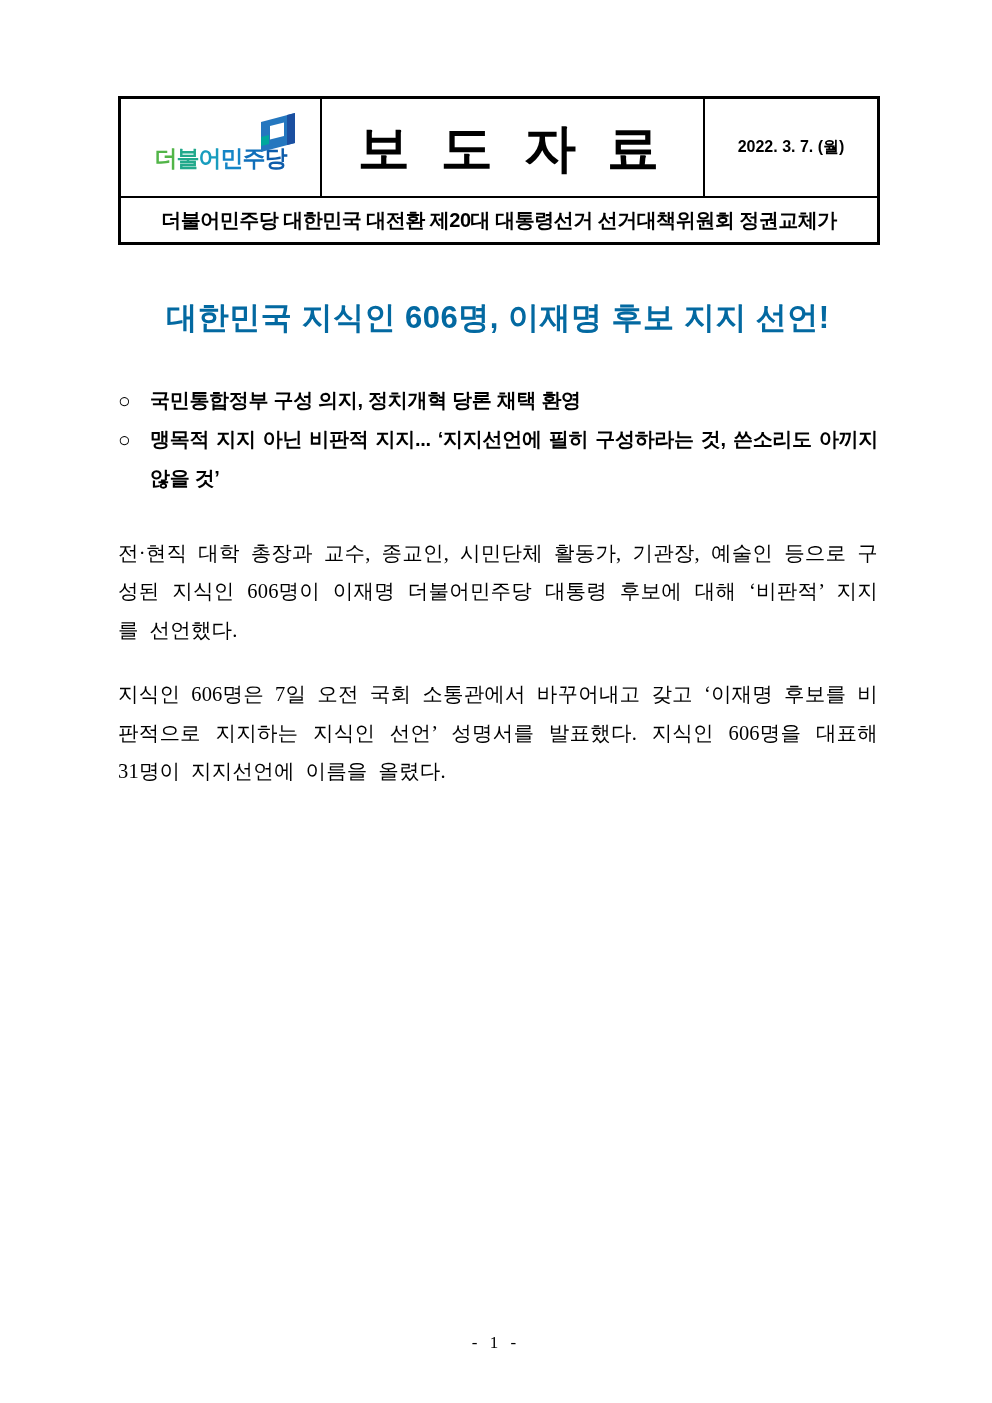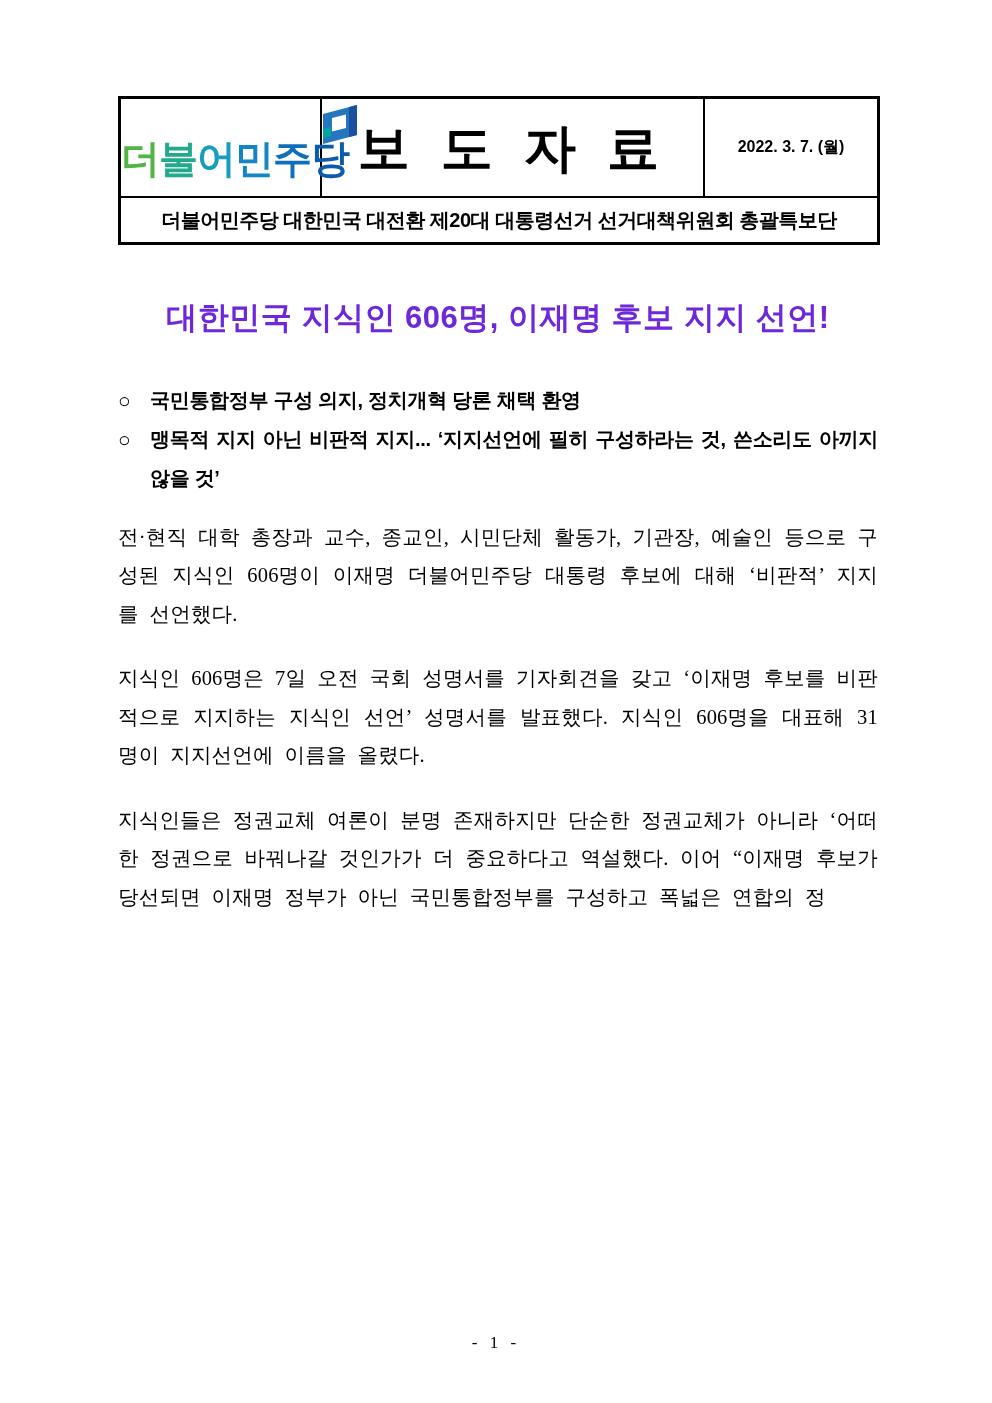--- a/index.html
+++ b/index.html
@@ -31,21 +31,21 @@
   .bodo-cell{width:381px;}
   .date-cell{width:172px;}
   .logo-wrap{
     position:relative;
     display:inline-block;
     margin-top:22px;
   }
   .logo-text{
     font-family:"Liberation Sans",sans-serif;
     font-weight:800;
-    font-size:39px;
+    font-size:23px;
     letter-spacing:-1px;
     line-height:1;
     white-space:nowrap;
   }
   .flag-icon{
     position:absolute;
     top:-36px;
     right:-14px;
     width:44px;
     height:42px;
@@ -74,21 +74,21 @@
   }
   
   .doc-title{
     margin:52px 0 0 0;
     text-align:center;
     font-family:"Liberation Sans",sans-serif;
     font-weight:800;
     font-size:31px;
     letter-spacing:0.5px;
     line-height:1.35;
-    color:#6d28d9;
+    color:#0369a1;
     white-space:nowrap;
   }
   
   .bullets{
     margin-top:42px;
     font-family:"Liberation Sans",sans-serif;
     font-weight:700;
     font-size:20px;
     line-height:39px;
     letter-spacing:-0.3px;
@@ -96,21 +96,21 @@
   .bullet{display:flex;align-items:flex-start;}
   .bullet-marker{
     flex:none;
     width:32px;
     font-weight:400;
     font-size:21px;
   }
   .bullet-text{flex:1;text-align:justify;}
   
   .body-text{
-    margin-top:20px;
+    margin-top:36px;
     font-size:20.5px;
     line-height:38.5px;
     text-align:justify;
     word-spacing:5.5px;
     letter-spacing:0.2px;
   }
   .body-text p{margin:0 0 26px 0;}
   .body-text p:last-child{margin-bottom:0;}
   
   .page-footer{
@@ -142,39 +142,38 @@
         </div>
       </td>
       <td class="bodo-cell">
         <div class="press-title">보 도 자 료</div>
       </td>
       <td class="date-cell">
         <div class="press-date">2022. 3. 7. (월)</div>
       </td>
     </tr>
     <tr>
-      <td class="subtitle-cell" colspan="3">더불어민주당 대한민국 대전환 제20대 대통령선거 선거대책위원회 총괄특보단</td>
+      <td class="subtitle-cell" colspan="3">더불어민주당 대한민국 대전환 제20대 대통령선거 선거대책위원회 정권교체가</td>
     </tr>
   </tbody>
     </table>
 
   <h1 class="doc-title">대한민국 지식인 606명, 이재명 후보 지지 선언!</h1>
 
   <div class="bullets">
     <div class="bullet">
       <span class="bullet-marker">○</span>
       <span class="bullet-text">국민통합정부 구성 의지, 정치개혁 당론 채택 환영</span>
     </div>
     <div class="bullet">
       <span class="bullet-marker">○</span>
       <span class="bullet-text">맹목적 지지 아닌 비판적 지지... ‘지지선언에 필히 구성하라는 것, 쓴소리도 아끼지 않을 것’</span>
     </div>
   </div>
 
   <div class="body-text">
     <p>전·현직 대학 총장과 교수, 종교인, 시민단체 활동가, 기관장, 예술인 등으로 구성된 지식인 606명이 이재명 더불어민주당 대통령 후보에 대해 ‘비판적’ 지지를 선언했다.</p>
-    <p>지식인 606명은 7일 오전 국회 성명서를 기자회견을 갖고 ‘이재명 후보를 비판적으로 지지하는 지식인 선언’ 성명서를 발표했다. 지식인 606명을 대표해 31명이 지지선언에 이름을 올렸다.</p>
-    <p>지식인들은 정권교체 여론이 분명 존재하지만 단순한 정권교체가 아니라 ‘어떠한 정권으로 바꿔나갈 것인가가 더 중요하다고 역설했다. 이어 “이재명 후보가 당선되면 이재명 정부가 아닌 국민통합정부를 구성하고 폭넓은 연합의 정</p>
+    <p>지식인 606명은 7일 오전 국회 소통관에서 바꾸어내고 갖고 ‘이재명 후보를 비판적으로 지지하는 지식인 선언’ 성명서를 발표했다. 지식인 606명을 대표해 31명이 지지선언에 이름을 올렸다.</p>
   </div>
 
   <div class="page-footer">- 1 -</div>
 
 </div>
 
 </body></html>

